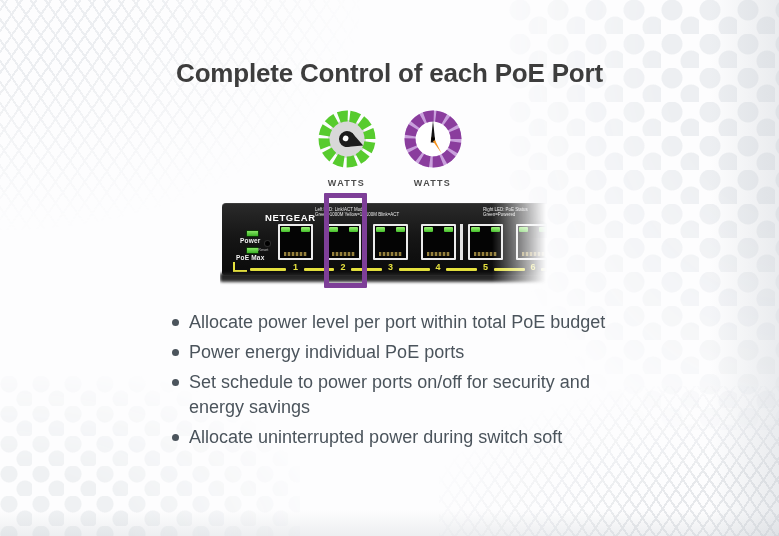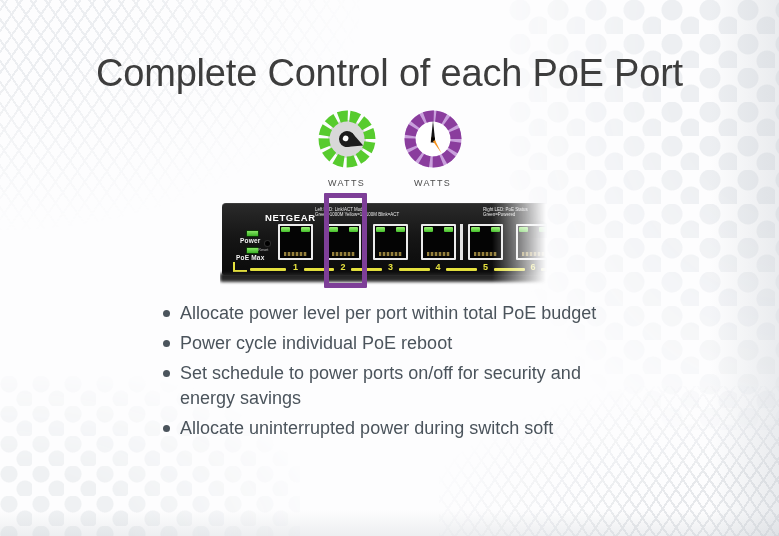--- a/index.html
+++ b/index.html
@@ -51,30 +51,30 @@
     background:linear-gradient(to left, rgba(188,194,201,.30), rgba(188,194,201,0));
   }
   .bg-bottom-shade{
     position:absolute;left:0;right:0;bottom:0;height:26px;
     background:linear-gradient(to top, rgba(196,201,207,.28), rgba(196,201,207,0));
   }
 
   
   .title{
     position:absolute;left:0;top:56px;width:100%;margin:0;
-    text-align:center;font-size:38px;font-weight:400;letter-spacing:-.2px;
+    text-align:center;font-size:26px;font-weight:700;letter-spacing:-.2px;
     color:#3d3d3d;line-height:34px;
   }
 
   
   .icons-row{
     position:absolute;left:0;top:108px;width:100%;
     display:flex;justify-content:center;gap:22px;
   }
-  .icon-block{width:64px;text-align:center;}
+  .icon-block{width:64px;text-align:center;font-weight:bold;}
   .icon-label{
     margin-top:4px;font-size:9px;letter-spacing:1.3px;color:#4d4d4d;
   }
   .ring-light-clock{stroke:var(--clock-ring-light);}
   .ring-watts{stroke:var(--watts-ring);}
   .ring-clock{stroke:var(--clock-ring);}
   .face-watts{fill:var(--watts-face);}
   .needle{fill:var(--needle);}
   .hour-hand{fill:var(--hour-hand);}
   .minute-hand{fill:var(--minute-hand);}
@@ -162,21 +162,21 @@
     color:var(--port-number-yellow);font-size:9px;font-weight:bold;
   }
   .port-highlight{
     position:absolute;left:102px;top:-10px;width:43px;height:95px;
     border:5px solid var(--highlight-purple);box-sizing:border-box;border-radius:1px;
   }
 
   
   .bullets{
     position:absolute;left:163px;top:301px;width:505px;
-    margin:0;padding:0;list-style:none;
+    margin:9px;padding:0;list-style:none;
   }
   .bullets li{
     display:flex;margin-bottom:5px;
     font-size:18px;line-height:25px;color:#4b545c;
   }
   .dot{
     flex:0 0 auto;width:7px;height:7px;border-radius:50%;
     background:#4b545c;margin:9px 10px 0 0;
   }
   .ln{display:block;}
@@ -303,21 +303,21 @@
     <li>
       <span class="dot"></span>
       <span class="li-text">
           <span class="ln">Allocate power level per port within total PoE budget</span>
           <span class="ln"></span>
         </span>
     </li>
     <li>
       <span class="dot"></span>
       <span class="li-text">
-          <span class="ln">Power cycle individual PoE reboot</span>
+          <span class="ln">Power energy individual PoE ports</span>
           <span class="ln"></span>
         </span>
     </li>
     <li>
       <span class="dot"></span>
       <span class="li-text">
           <span class="ln">Set schedule to power ports on/off for security and</span>
           <span class="ln">energy savings</span>
         </span>
     </li>

